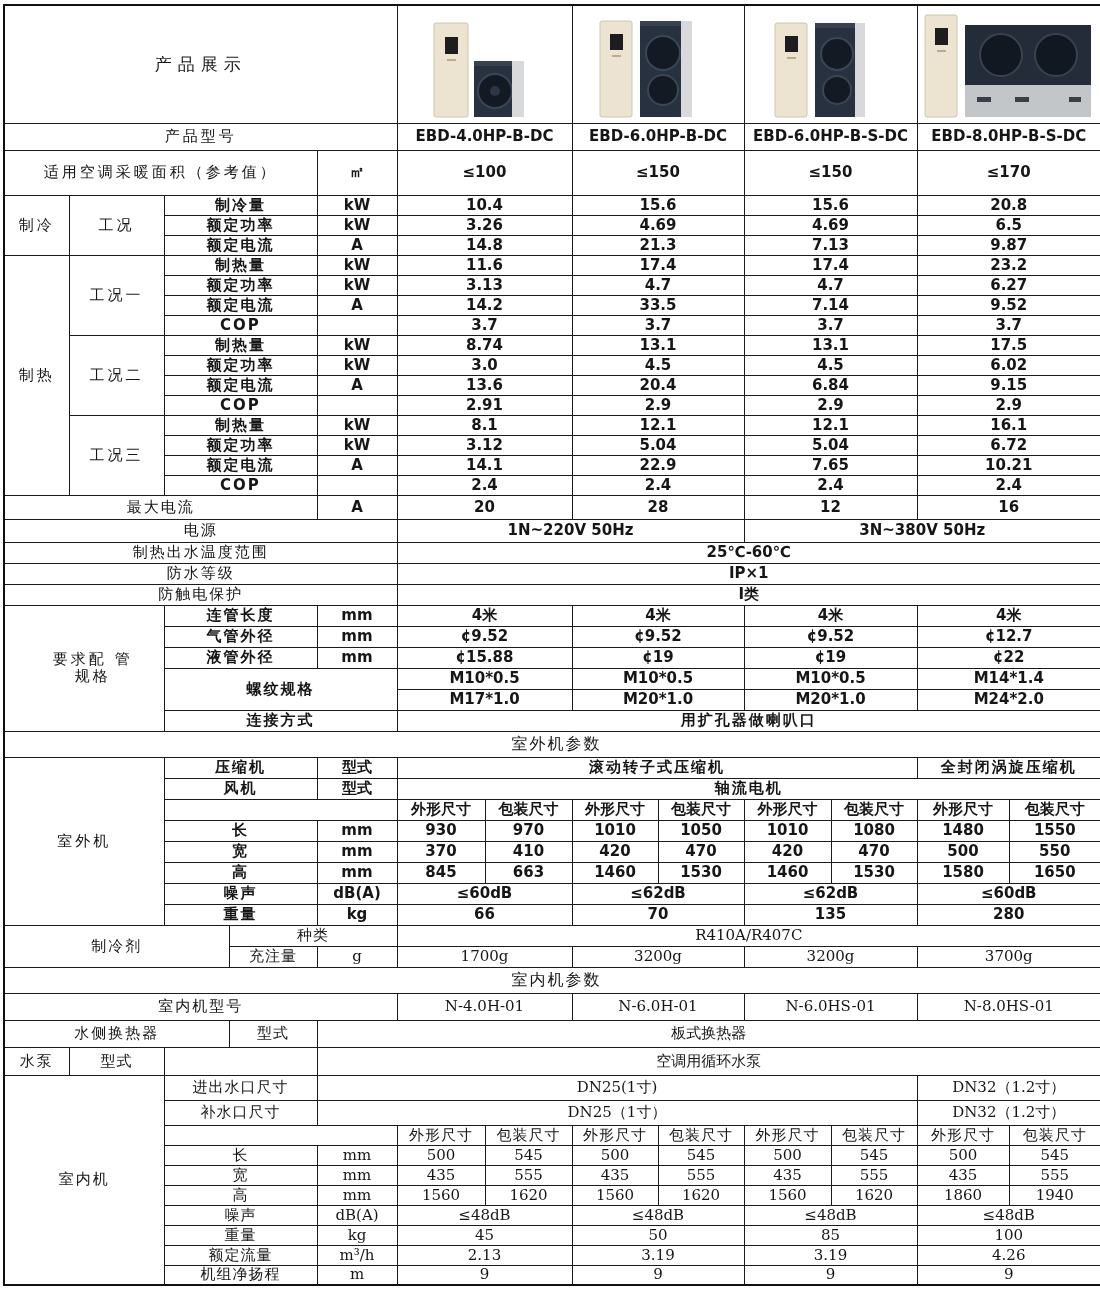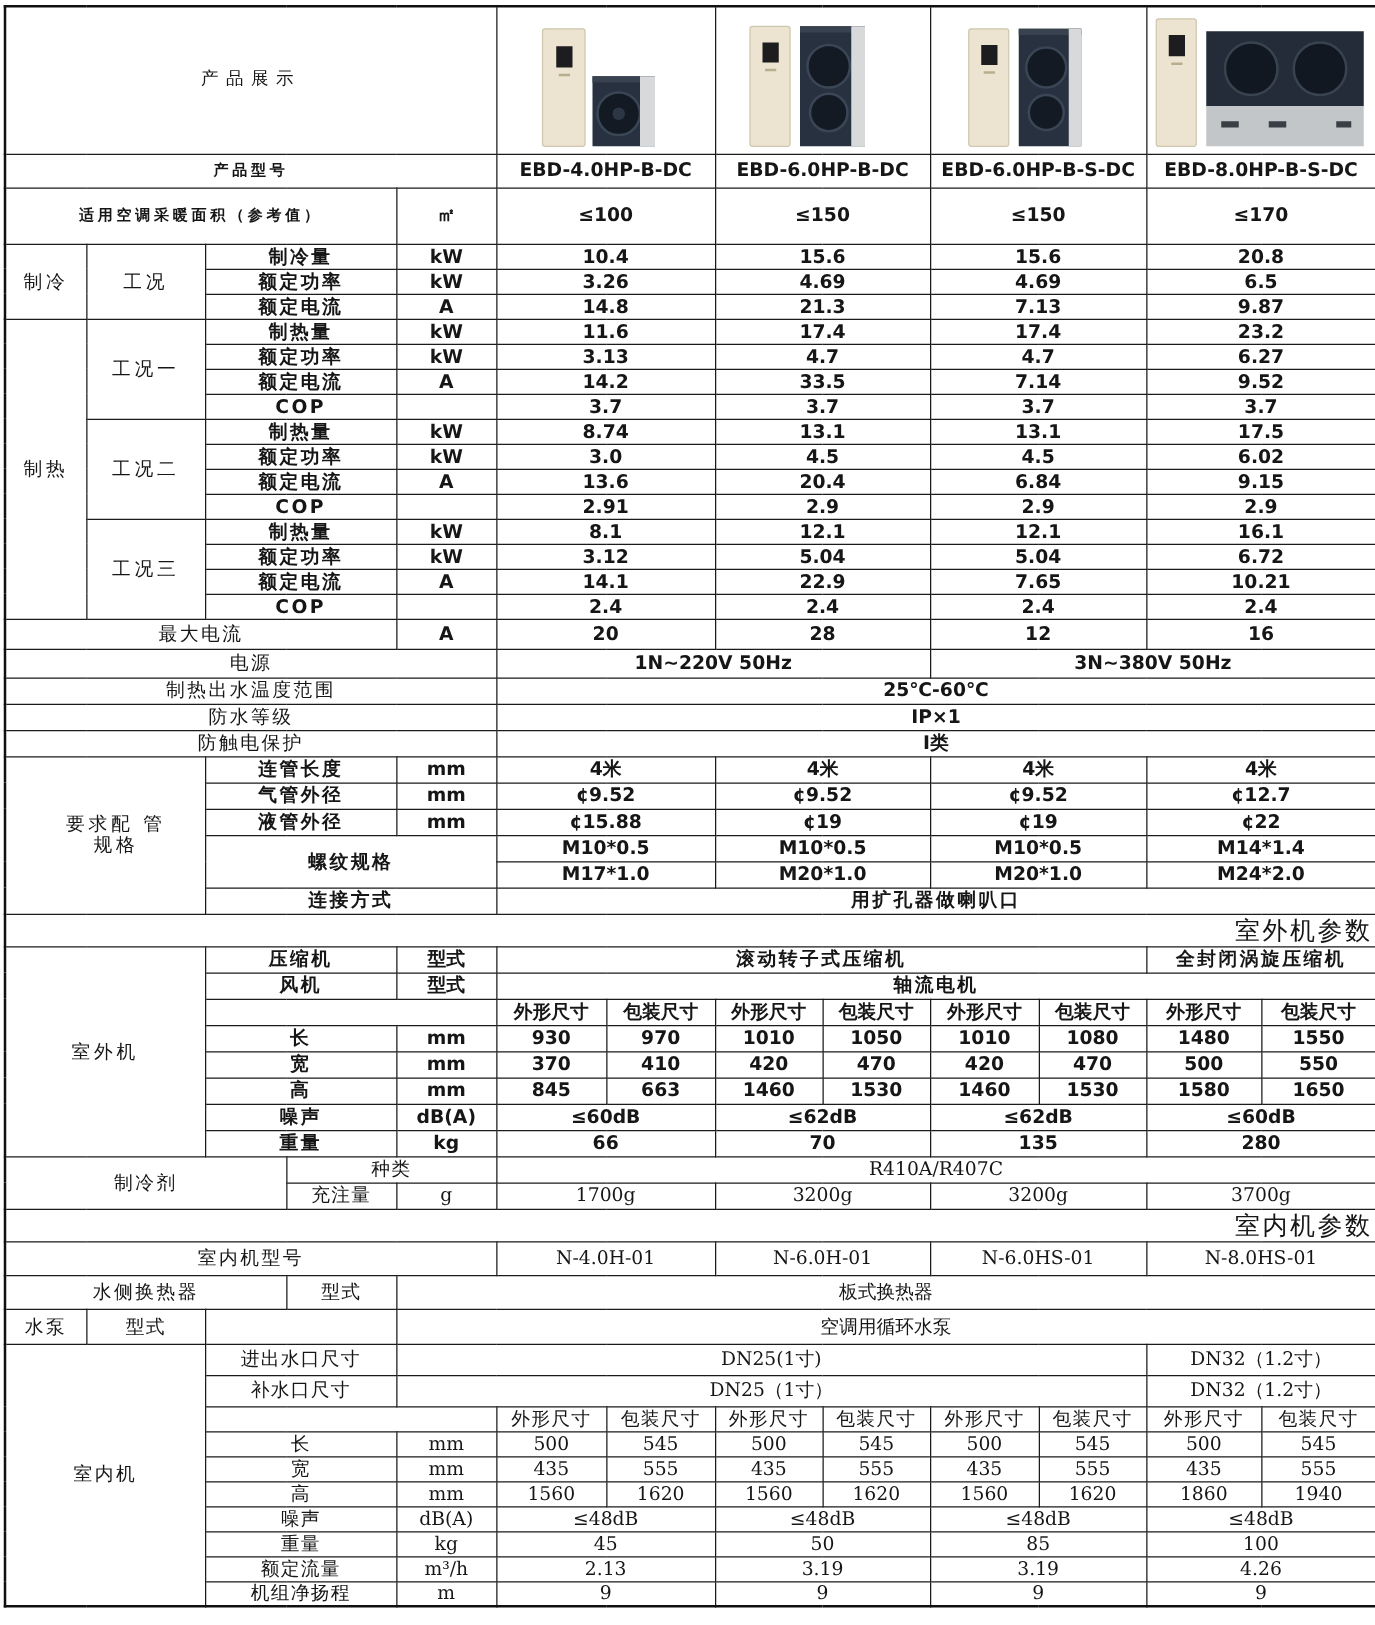--- a/index.html
+++ b/index.html
@@ -12,23 +12,23 @@
   .g { font-weight:normal; letter-spacing:3px; }
   
   .p { font-weight:bold; letter-spacing:2px; }
   
   .u { font-weight:bold; }
   .v { font-weight:bold; font-family:"DejaVu Sans",sans-serif; }
   
   .tg { font-family:"DejaVu Serif","Liberation Serif",serif; font-weight:normal; letter-spacing:2px; }
   .tp { font-family:"DejaVu Serif","Liberation Serif",serif; font-weight:normal; letter-spacing:1px;margin-left:14px; }
   .tv { font-family:"DejaVu Serif","Liberation Serif",serif; font-weight:normal; }
-  .sec { text-align:right; padding-left:10px; letter-spacing:2px; font-weight:normal; font-size:20px;margin-left:32px; }
-  .big { font-size:14px; letter-spacing:6px; font-weight:normal; }
-  .mid { font-size:12px; letter-spacing:3px; font-weight:bold; }
+  .sec { text-align:center; padding-left:10px; letter-spacing:2px; font-weight:normal; font-size:16px;margin-left:32px; }
+  .big { font-size:17px; letter-spacing:6px; font-weight:normal; }
+  .mid { font-size:15px; letter-spacing:3px; font-weight:normal; }
   .pre { white-space:pre-line;padding-left:19px; }
   .imgcell { vertical-align:bottom; padding:0; }
   svg { display:block; margin:0 auto; }
 </style>
 </head>
 <body>
 
 <div class="wrap">
 <table>
 <colgroup>

